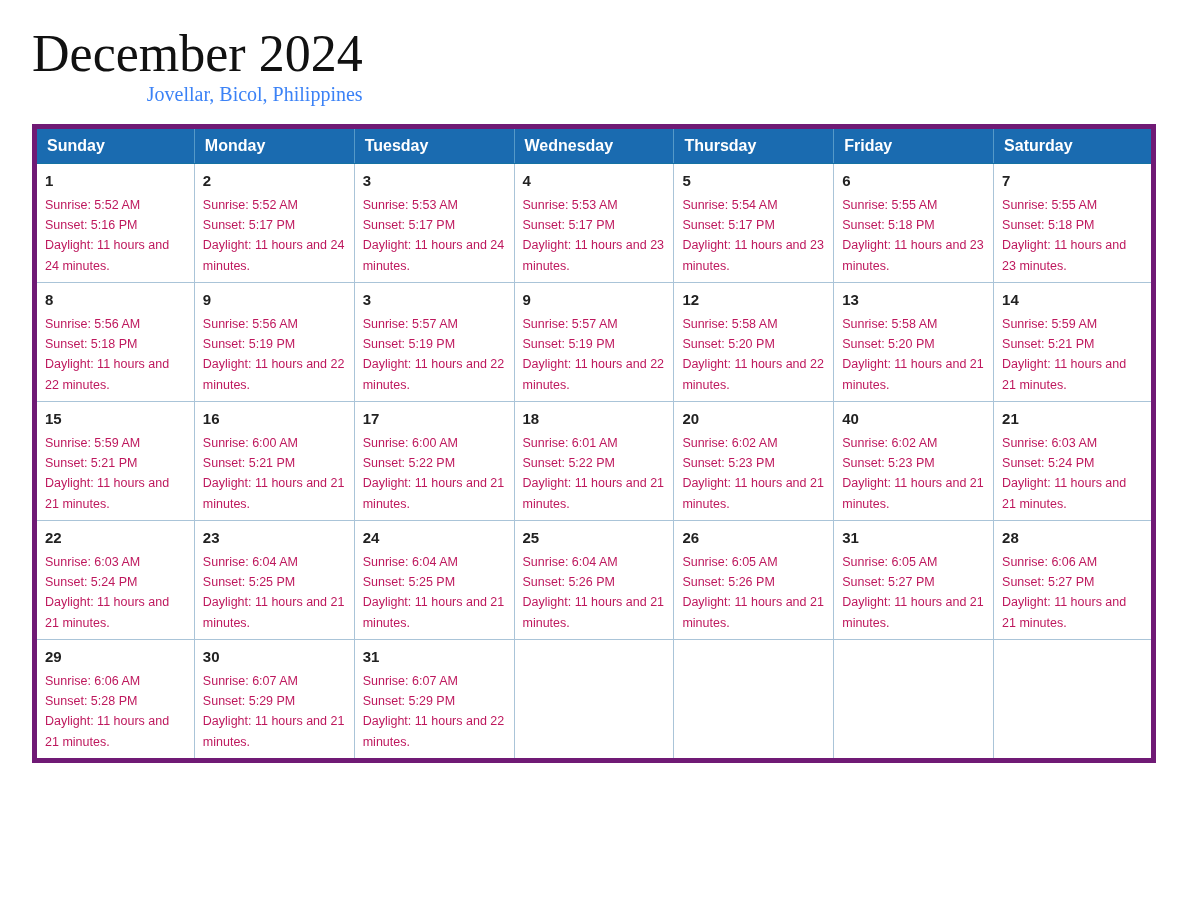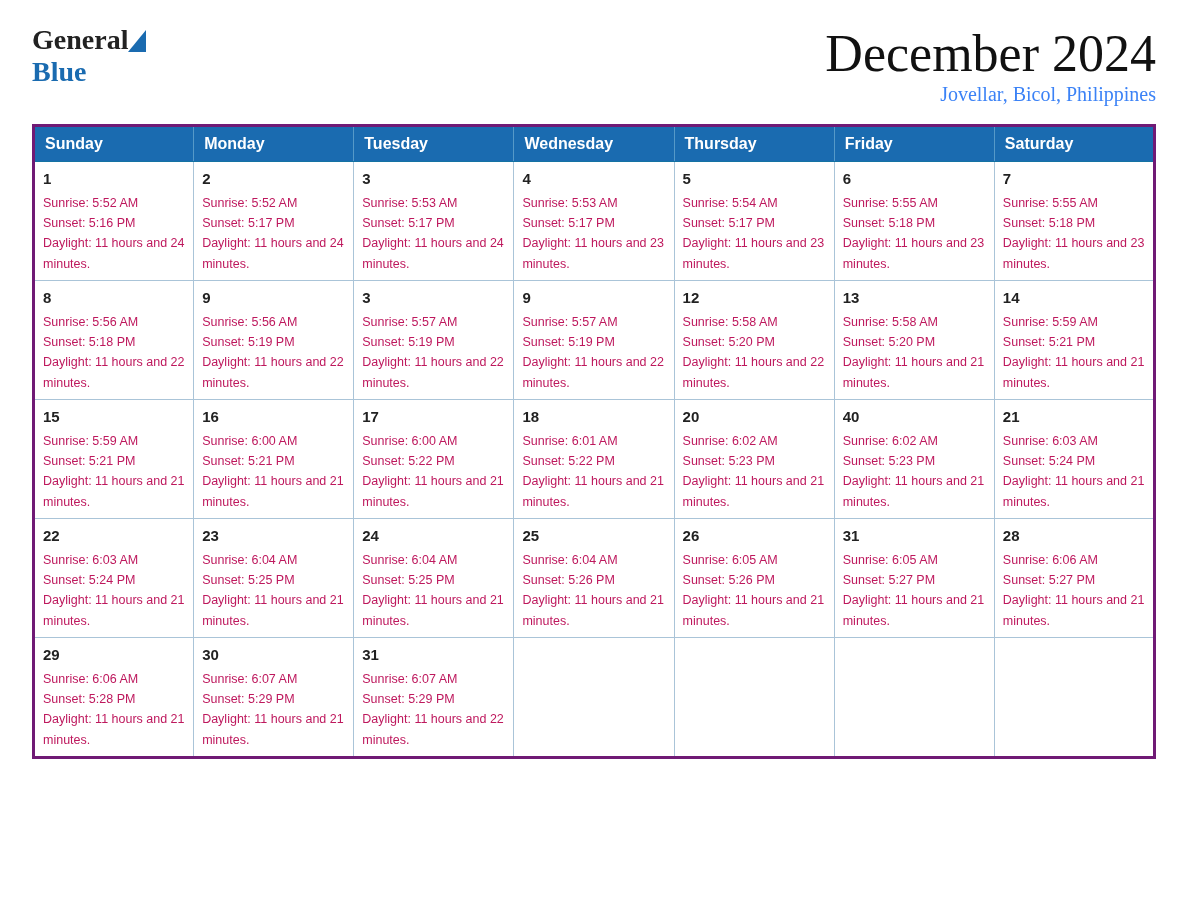--- a/index.html
+++ b/index.html
@@ -49,21 +49,21 @@
       font-family: Georgia, serif;
     }
     .title-location {
       font-size: 20px;
       color: #3b82f6;
       font-family: Georgia, serif;
     }
     .calendar {
       width: 100%;
       border-collapse: collapse;
-      border: 3px solid #701a75;
+      border: 5px solid #701a75;
     }
     .calendar th {
       background-color: #1a6bb0;
       color: #fff;
       font-size: 16px;
       font-weight: bold;
       padding: 8px 10px;
       text-align: left;
       border: 1px solid #1572a3;
     }
@@ -93,31 +93,20 @@
     tr:nth-child(odd) td { background-color: #f5f9fd; }
     tr:nth-child(even) td { background-color: #ffffff; }
     
     .calendar tbody tr td { background-color: #fff; }
     .calendar thead tr th { border-right: 1px solid #5599c8; }
   </style>
 </head>
 <body>
 
 <div class="header-row">
-  <div class="logo-wrapper">
-    <div class="logo-line1">
-      <span class="logo-text-general">General</span>
-      <span style="display:inline-flex;align-items:flex-end;margin-bottom:4px;">
-        <svg width="18" height="22" viewBox="0 0 18 22">
-          <polygon points="0,22 18,22 18,0" fill="#1a6bb0"></polygon>
-        </svg>
-      </span>
-    </div>
-    <div class="logo-line2">Blue</div>
-  </div>
   <div class="title-section">
     <div class="title-month">December 2024</div>
     <div class="title-location">Jovellar, Bicol, Philippines</div>
   </div>
 </div>
 
 <table class="calendar">
   <thead>
     <tr>
     <th>Sunday</th>

